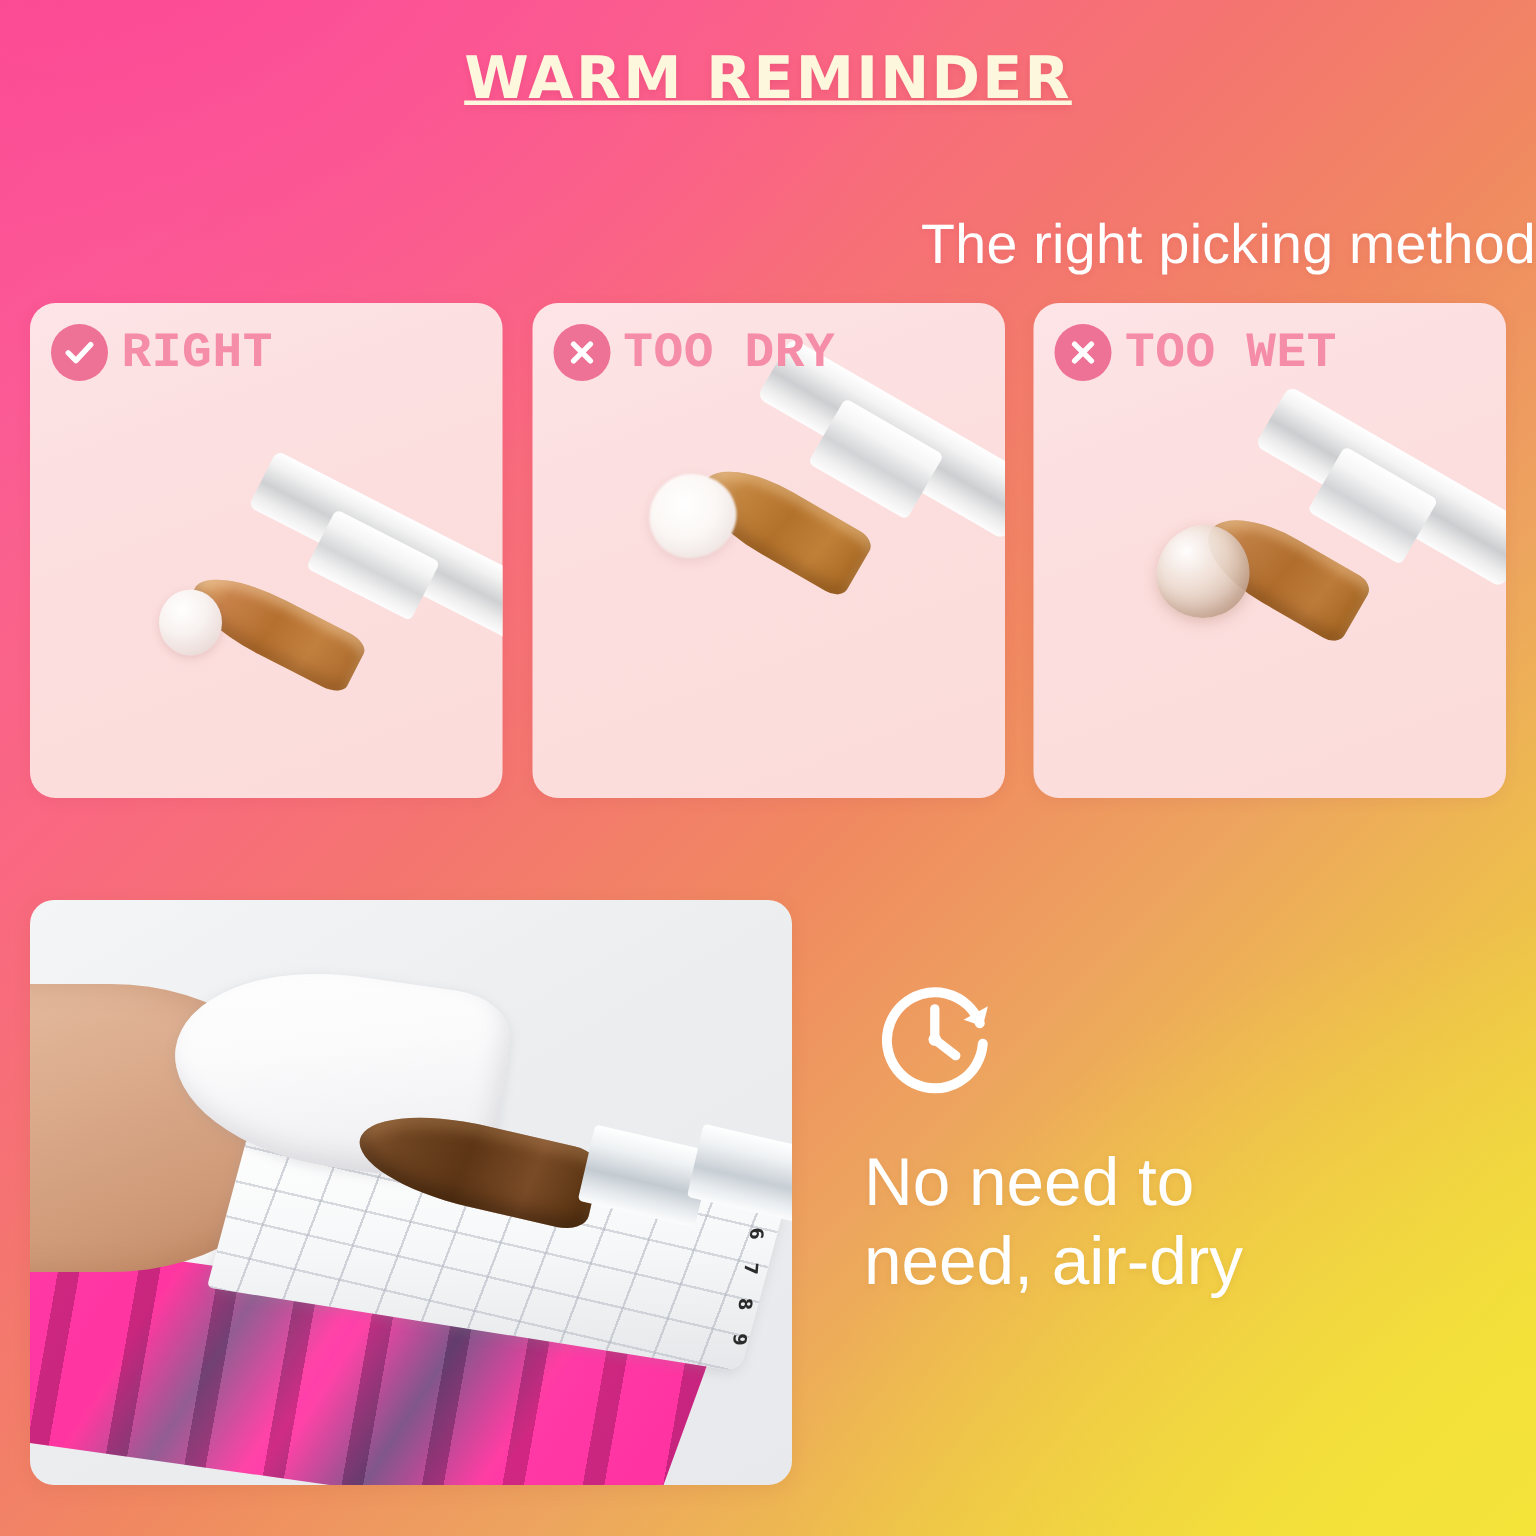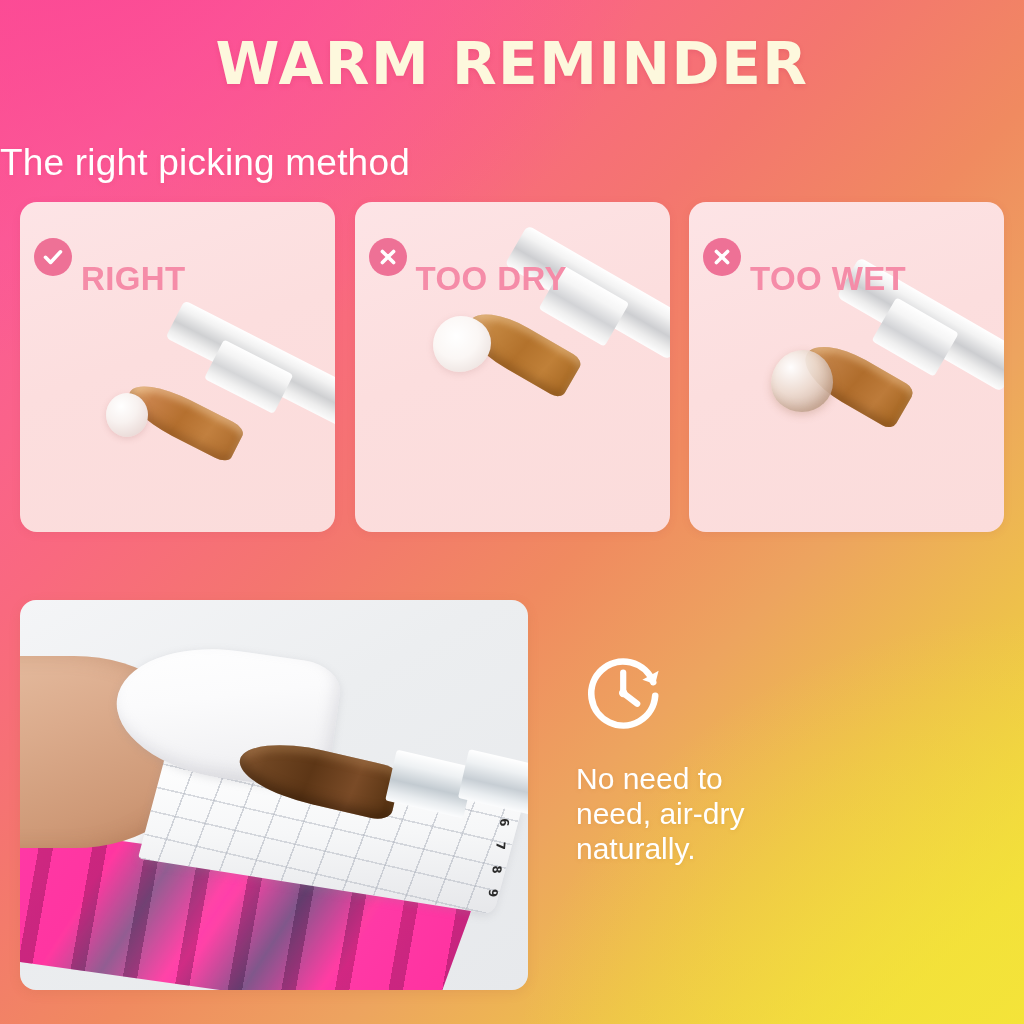--- a/index.html
+++ b/index.html
@@ -34,30 +34,31 @@
     position:absolute; inset:0;
     background:radial-gradient(ellipse 80% 70% at 103% 106%, rgba(244,228,56,.95) 0%, rgba(244,226,60,.40) 38%, rgba(244,226,60,0) 66%);
   }
 
   .page { position:absolute; inset:0; }
 
   
   .title {
     position:absolute; top:30px; left:0; width:100%;
     text-align:center;
-    font-size:58px;
+    font-size:39px;
     font-weight:bold;
     letter-spacing:1.5px;
     color:#fdf8dd;
     font-family:"DejaVu Sans", sans-serif;
     text-shadow:0 2px 5px rgba(190,40,80,.18);
+    text-decoration:underline;
   }
   .subtitle {
     position:absolute; top:142px; left:0; width:100%;
-    text-align:left;
+    text-align:right;
     font-size:37px;
     font-weight:300;
     color:#ffffff;
     letter-spacing:.2px;
     font-family:"Liberation Sans", sans-serif;
     text-shadow:0 1px 4px rgba(200,60,90,.15);
   }
 
   
   .cards { position:absolute; top:202px; left:20px; width:984px; height:330px;
@@ -78,23 +79,22 @@
   .badge {
     width:38px; height:38px; border-radius:50%;
     background:#ee7196;
     display:flex; align-items:center; justify-content:center;
     flex:none;
   }
   .badge svg { display:block; }
   .card-label {
     font-size:33px; font-weight:bold;
     color:#f58ca8; letter-spacing:.4px;
-    font-family:Liberation Sans, sans-serif;
+    font-family:Liberation Mono, monospace;
     white-space:nowrap;
-    margin-top:44px;
   }
 
   
   .brush { position:absolute; inset:0; }
   .handle, .ferrule, .bristle, .bead {
     position:absolute;
     transform-origin:left center;
   }
   
   .b1 .handle {
@@ -265,21 +265,21 @@
     width:120px; height:50px;
     background:linear-gradient(180deg,#ffffff 0%,#eef1f3 25%,#c7ced4 58%,#e9edf0 82%,#fbfcfd 100%);
     transform:rotate(13deg);
     border-radius:3px 6px 6px 3px;
   }
 
   
   .info { position:absolute; left:540px; top:645px; width:470px; }
   .clock-wrap { margin-left:36px; margin-bottom:16px; }
   .info-text {
-    font-size:30px; font-weight:300; line-height:1.17;
+    font-size:45px; font-weight:300; line-height:1.17;
     color:#ffffff; margin-left:36px;
     font-family:"Liberation Sans", sans-serif;
     text-shadow:0 1px 4px rgba(190,120,40,.18);
   }
 </style>
 </head>
 <body>
 
 <div class="bg"></div>
 <div class="bg-pinkwash"></div>
@@ -370,17 +370,16 @@
         <path d="M38.6 18.6 A16 16 0 1 0 39.6 25.4" fill="none" stroke="#ffffff" stroke-width="3.3" stroke-linecap="round"></path>
         <path d="M33.2 17.4 L39.6 19.6 L41.3 12.9 Z" fill="#ffffff"></path>
         <path d="M23.6 13.8 L23.6 24" fill="none" stroke="#ffffff" stroke-width="3.1" stroke-linecap="round"></path>
         <path d="M23.6 24 L30.6 29.4" fill="none" stroke="#ffffff" stroke-width="3.1" stroke-linecap="round"></path>
         <circle cx="23.6" cy="24" r="2.1" fill="#ffffff"></circle>
       </svg>
     </div>
     <div class="info-text">
       <div>No need to</div>
       <div>need, air-dry</div>
-      <div>naturally.</div>
     </div>
   </div>
 
 </div>
 
 </body></html>

